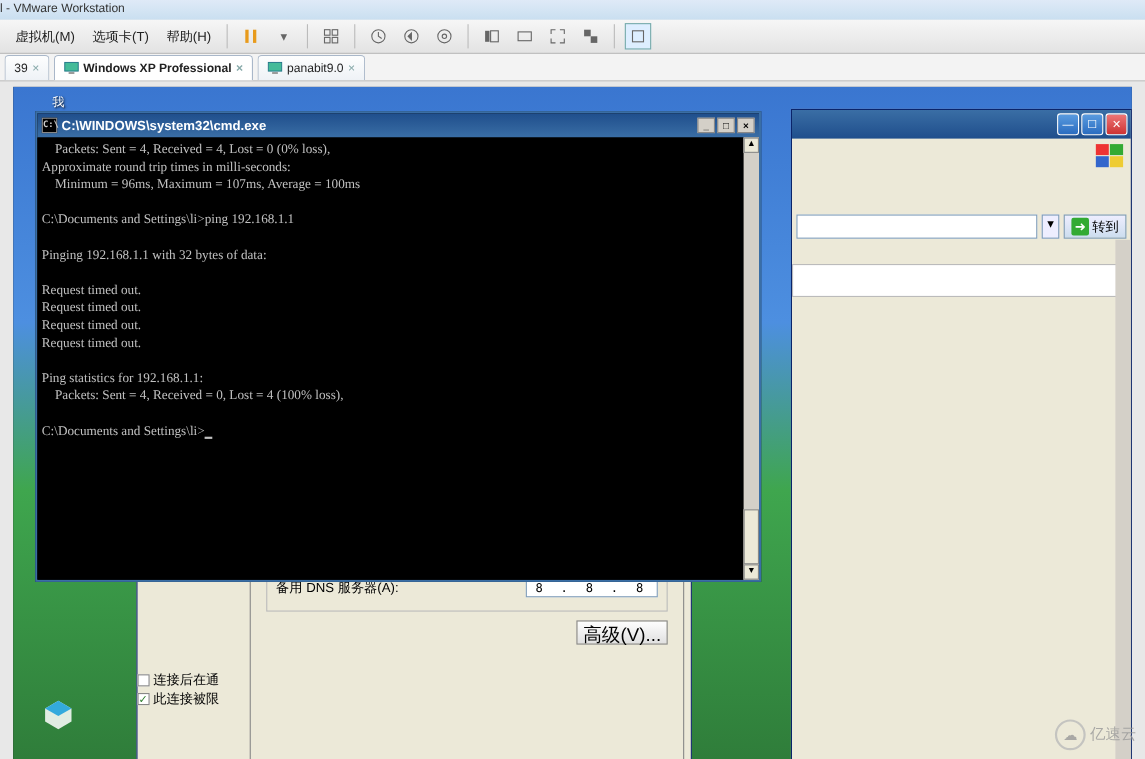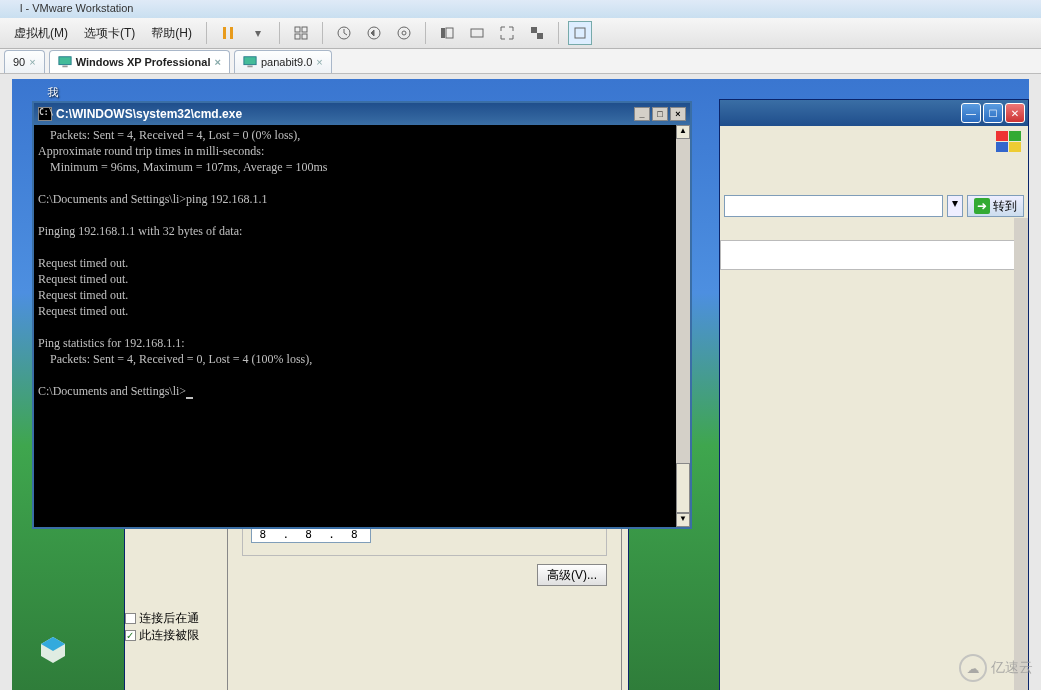--- a/index.html
+++ b/index.html
@@ -1,19 +1,19 @@
 <!DOCTYPE html>
 <html><head>
 <meta charset="utf-8">
 <style>
 * { margin:0; padding:0; box-sizing:border-box; font-family:"Tahoma","Microsoft YaHei",sans-serif; }
 body { width:1041px; height:690px; background:#e8e8e8; overflow:hidden; position:relative; font-size:12px; }
 
 
-.vm-title { height:18px; background:linear-gradient(#dfeaf7,#c9dff0); padding:2px 20px; font-size:11px; color:#333; }
+.vm-title { height:18px; background:linear-gradient(#dfeaf7,#c9dff0); padding:2px 0; font-size:11px; color:#333; }
 .vm-menubar { height:31px; background:linear-gradient(#f6f6f6,#e3e3e3); border-bottom:1px solid #b5b5b5; display:flex; align-items:center; padding:0 6px; }
 .vm-menubar .menuitem { padding:4px 8px; color:#222; cursor:default; }
 .vm-menubar .sep { width:1px; height:22px; background:#bbb; margin:0 6px; }
 .tbbtn { width:24px; height:24px; margin:0 3px; display:inline-flex; align-items:center; justify-content:center; color:#666; }
 .tbbtn svg { width:16px; height:16px; }
 .tabstrip { height:25px; background:#f3f3f3; border-bottom:1px solid #bcbcbc; display:flex; align-items:flex-end; padding-left:4px; }
 .tab { height:23px; border:1px solid #a9b7c9; border-bottom:none; border-radius:4px 4px 0 0; background:linear-gradient(#fdfefe,#eef2f6); padding:3px 8px; margin-right:4px; display:flex; align-items:center; gap:4px; font-size:11px; color:#222; }
 .tab.active { background:#fff; font-weight:bold;justify-content:space-between; }
 .tab .close { color:#8aa; font-size:11px; }
 .tab .ticon { width:14px; height:14px; }
@@ -43,21 +43,21 @@
 .chk.on::after { content:"✓"; font-size:10px; color:#2a7d2a; position:relative; top:-3px; }
 
 
 .tcpip { position:absolute; left:215px; top:400px; width:395px; height:285px; background:#ece9d8; border:1px solid #888; padding:10px 14px; font-size:12px; }
 .tcpip fieldset { border:1px solid #bbb; padding:8px; }
 .fld-row { display:flex; align-items:center; margin:4px 0; }
 .fld-row label { flex:1; }
 .ipbox { width:120px; height:18px; border:1px solid #7f9db9; background:#fff; font-family:"MS Sans Serif",monospace; font-size:11px; text-align:center; letter-spacing:1px; }
 .tcpip .adv { margin-top:8px; text-align:right; }
 .tcpip .btns { margin-top:14px; text-align:right; }
-.btn { min-width:70px; height:22px; border:1px solid #888; background:linear-gradient(#fefefe,#e0e0e0); padding:1px 5px; font-size:12px; margin-left:6px; }
+.btn { min-width:70px; height:22px; border:1px solid #888; background:linear-gradient(#fefefe,#e0e0e0); padding:1px 5px; font-size:17px; margin-left:6px; }
 
 
 .cmdwin { position:absolute; left:20px; top:22px; width:660px; height:428px; border:2px solid #3a6ea5; background:#000; }
 .cmdwin .titlebar { height:22px; background:linear-gradient(#1f4e8c,#3a6ea5); display:flex; align-items:center; padding:0 4px; color:#fff; font-size:12px; font-weight:bold; }
 .cmdwin .titlebar .icon { width:14px; height:14px; background:#000; border:1px solid #888; margin-right:4px; font-family:monospace; font-size:8px; color:#ccc; text-align:center; }
 .cmdwin .titlebar .wbtns { margin-left:auto; display:flex; }
 .cmdwin .wbtn { width:16px; height:14px; background:#d4d0c8; border:1px solid #888; margin-left:2px; color:#000; font-size:9px; display:flex; align-items:center; justify-content:center; }
 .cmdwin .term { position:absolute; top:22px; left:0; right:14px; bottom:0; background:#000; color:#c0c0c0; font-family:Liberation Serif, serif; font-size:12px; line-height:16px; padding:2px 4px; white-space:pre; overflow:hidden; }
 .cmdwin .scroll { position:absolute; top:22px; right:0; bottom:0; width:14px; background:#d4d0c8; }
 .cmdwin .scroll .arr { height:14px; background:#ece9d8; border:1px solid #888; font-size:8px; text-align:center; }
@@ -137,21 +137,21 @@
     </span>
   <span class="sep"></span>
   <span class="tbbtn" style="border:1px solid #7aa;background:#def;">
       <svg viewBox="0 0 16 16" fill="none" stroke="currentColor">
         <rect x="3" y="3" width="10" height="10"></rect>
       </svg>
     </span>
 </div>
 <div class="tabstrip">
   <div class="tab">
-      <span>90</span>
+      <span>39</span>
       <span class="close">×</span>
     </div>
   <div class="tab active">
     <svg class="ticon" viewBox="0 0 16 16">
         <rect x="1" y="2" width="14" height="9" fill="#4b9" stroke="#278"></rect>
         <rect x="5" y="12" width="6" height="2" fill="#999"></rect>
       </svg>
     <span>Windows XP Professional</span>
       <span class="close">×</span>
   </div>
@@ -213,20 +213,21 @@
       </div>
     </div>
 
     <div class="tcpip">
       <fieldset>
         <div class="fld-row">
           <label>首选 DNS 服务器(P):</label>
           <input class="ipbox" value="192 . 168 .  1  .  1" style="">
         </div>
         <div class="fld-row">
+          <label>备用 DNS 服务器(A):</label>
           <input class="ipbox" value=" 8  .  8  .  8  .  8" style="">
         </div>
       </fieldset>
       <div class="adv"><button class="btn">高级(V)...</button></div>
     </div>
 
     <div class="cmdwin">
       <div class="titlebar">
         <span class="icon">C:\</span>
         <span>C:\WINDOWS\system32\cmd.exe</span>

